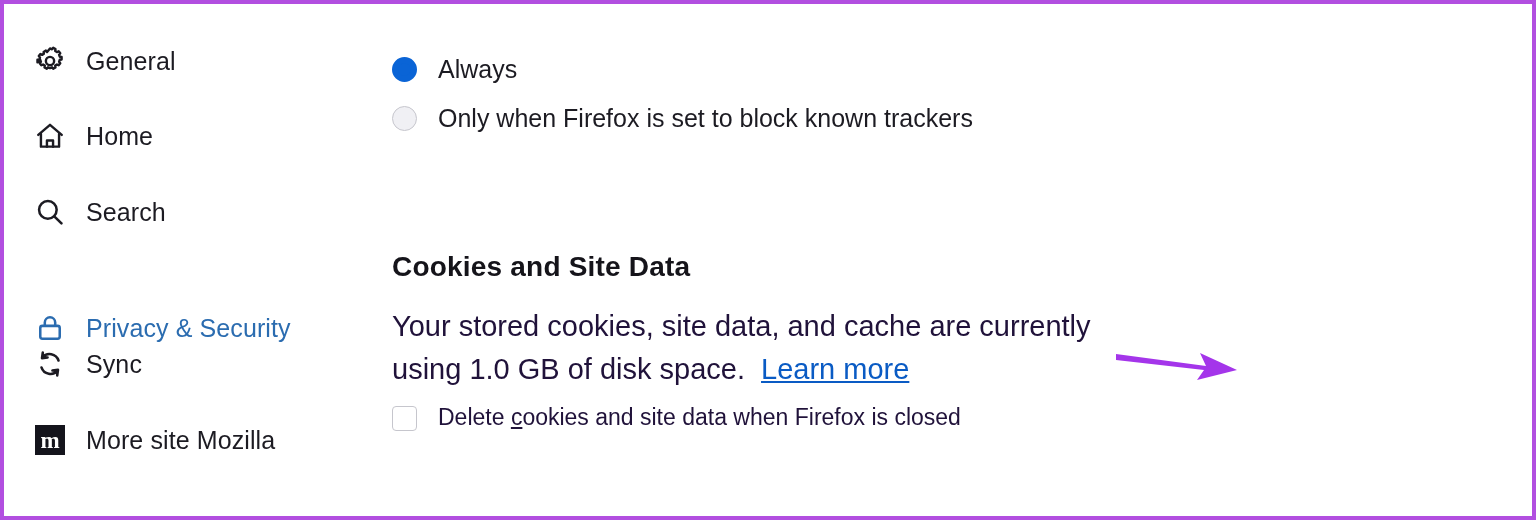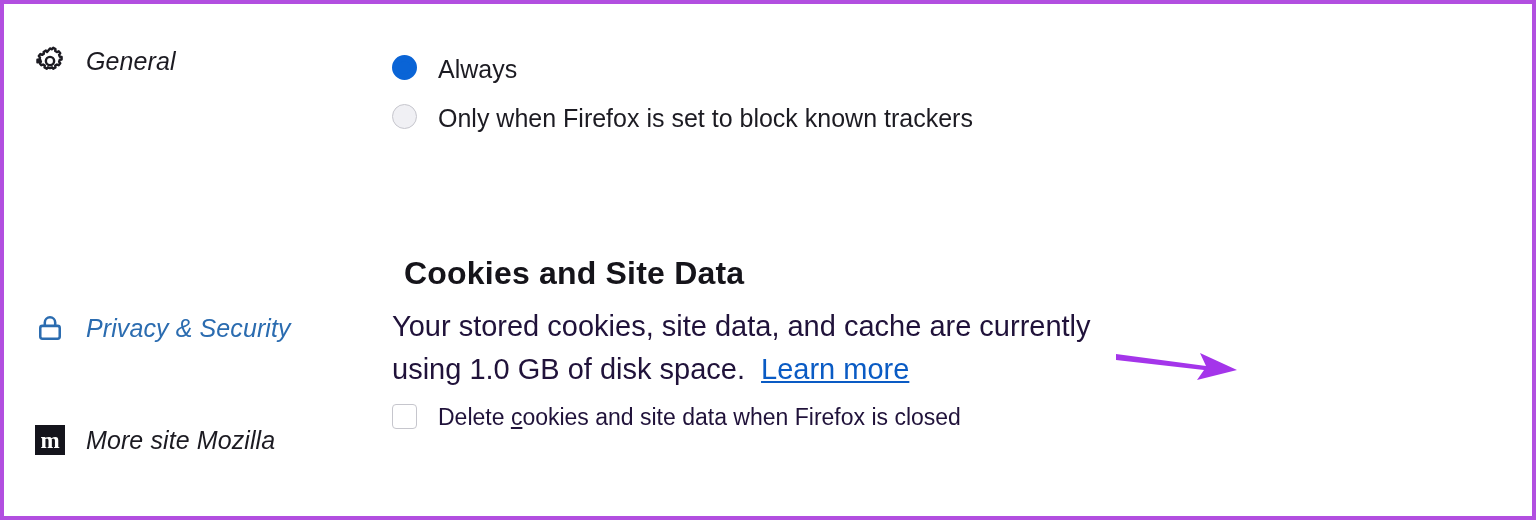--- a/index.html
+++ b/index.html
@@ -44,21 +44,20 @@
     align-items: center;
     justify-content: center;
     flex: 0 0 36px;
   }
   .nav-label {
     margin-left: 18px;
     font-size: 25px;
     color: #1c1b22;
     letter-spacing: 0.1px;
     white-space: nowrap;
-    font-style: italic;
   }
   .nav-item.active .nav-label {
     color: #2b6cb0;
   }
   .moz-badge {
     width: 30px;
     height: 30px;
     background: #14141c;
     display: flex;
     align-items: center;
@@ -76,20 +75,21 @@
     left: 372px;
     top: 0;
     right: 0;
     height: 100%;
   }
 
   .radio-row {
     position: absolute;
     left: 16px;
     display: flex;
+    align-items: center;
   }
   .radio {
     width: 25px;
     height: 25px;
     border-radius: 50%;
     box-sizing: border-box;
     flex: 0 0 25px;
   }
   .radio.checked {
     background: #0a64d6;
@@ -107,23 +107,23 @@
   }
   .radio-label {
     margin-left: 21px;
     font-size: 25px;
     color: #1c1b22;
     white-space: nowrap;
   }
 
   .section-title {
     position: absolute;
-    left: 28px;
+    left: 16px;
     top: 224px;
-    font-size: 32px;
+    font-size: 28px;
     font-weight: bold;
     color: #15141a;
     letter-spacing: 0.2px;
   }
 
   .section-desc {
     position: absolute;
     left: 16px;
     top: 272px;
     width: 740px;
@@ -136,21 +136,21 @@
     text-decoration: underline;
     margin-left: 16px;
     cursor: pointer;
   }
 
   .check-row {
     position: absolute;
     left: 16px;
     top: 400px;
     display: flex;
-    align-items: flex-start;
+    align-items: flex-end;
   }
   .checkbox {
     width: 25px;
     height: 25px;
     box-sizing: border-box;
     border: 1.5px solid #c6c6cd;
     border-radius: 4px;
     background: #ffffff;
     flex: 0 0 25px;
   }
@@ -182,32 +182,62 @@
     <div class="nav-item" style="top:38px;">
       <span class="nav-icon">
         <svg width="32" height="32" viewBox="0 0 24 24" fill="none" stroke="#1c1b22" stroke-width="1.8" stroke-linejoin="round">
           <path d="M12 2.6l1.5.6.9-1.1 1.7 1-.2 1.4 1.3.8 1.3-.6 1.2 1.5-.9 1.1.5 1.5 1.4.2v1.9l-1.4.2-.5 1.5.9 1.1-1.2 1.5-1.3-.6-1.3.8.2 1.4-1.7 1-.9-1.1-1.5.6-1.5-.6-.9 1.1-1.7-1 .2-1.4-1.3-.8-1.3.6-1.2-1.5.9-1.1-.5-1.5L2.6 13v-1.9l1.4-.2.5-1.5-.9-1.1 1.2-1.5 1.3.6 1.3-.8-.2-1.4 1.7-1 .9 1.1z"></path>
           <circle cx="12" cy="12" r="3.1"></circle>
         </svg>
       </span>
       <span class="nav-label">General</span>
     </div>
 
-
+    <div class="nav-item" style="top:113px;">
+      <span class="nav-icon">
+        <svg width="32" height="32" viewBox="0 0 24 24" fill="none" stroke="#1c1b22" stroke-width="1.8" stroke-linejoin="round" stroke-linecap="round">
+          <path d="M3.2 11.2L12 3.6l8.8 7.6"></path>
+          <path d="M5.2 10.4V20h13.6v-9.6"></path>
+          <path d="M9.7 20v-4.6h4.6V20"></path>
+        </svg>
+      </span>
+      <span class="nav-label">Home</span>
+    </div>
+
+    <div class="nav-item" style="top:189px;">
+      <span class="nav-icon">
+        <svg width="32" height="32" viewBox="0 0 24 24" fill="none" stroke="#1c1b22" stroke-width="1.9" stroke-linecap="round">
+          <circle cx="10.4" cy="10.4" r="6.6"></circle>
+          <line x1="15.4" y1="15.4" x2="20.6" y2="20.6"></line>
+        </svg>
+      </span>
+      <span class="nav-label">Search</span>
+    </div>
 
     <div class="nav-item active" style="top:265px;margin-top:40px;">
       <span class="nav-icon">
         <svg width="32" height="32" viewBox="0 0 24 24" fill="none" stroke="#2b6cb0" stroke-width="1.9" stroke-linejoin="round">
           <rect x="4.7" y="10.4" width="14.6" height="9.6" rx="1.6"></rect>
           <path d="M8.1 10.4V7.9a3.9 3.9 0 0 1 7.8 0v2.5"></path>
         </svg>
       </span>
       <span class="nav-label">Privacy &amp; Security</span>
     </div>
 
+    <div class="nav-item" style="top:341px;">
+      <span class="nav-icon">
+        <svg width="32" height="32" viewBox="0 0 24 24" fill="none" stroke="#1c1b22" stroke-width="1.9" stroke-linecap="round">
+          <path d="M18.4 9.4A7 7 0 0 0 6.2 7.2"></path>
+          <path d="M5.6 14.6a7 7 0 0 0 12.2 2.2"></path>
+          <path d="M6.6 3.4L6.0 7.6l4.2-.5" fill="#1c1b22" stroke-linejoin="round"></path>
+          <path d="M17.4 20.6l.6-4.2-4.2.5" fill="#1c1b22" stroke-linejoin="round"></path>
+        </svg>
+      </span>
+      <span class="nav-label">Sync</span>
+    </div>
 
     <div class="nav-item" style="top:417px;">
       <span class="nav-icon">
         <span class="moz-badge">m</span>
       </span>
       <span class="nav-label">More site Mozilla</span>
     </div>
 
   </nav>
 

